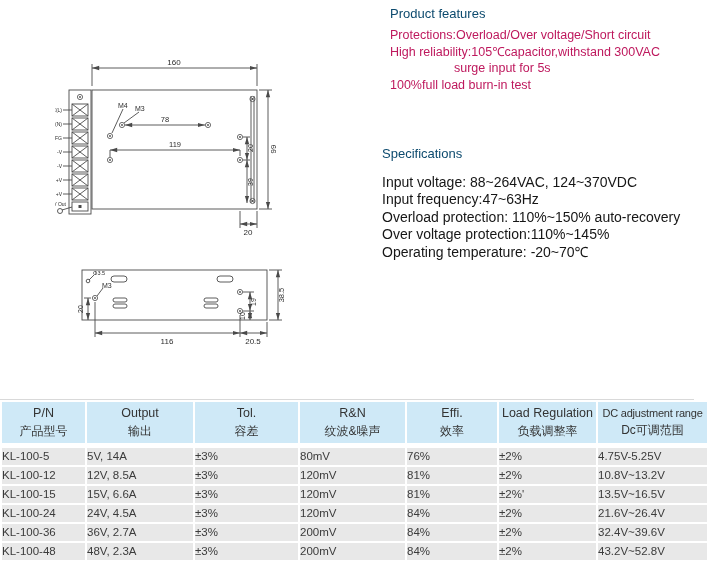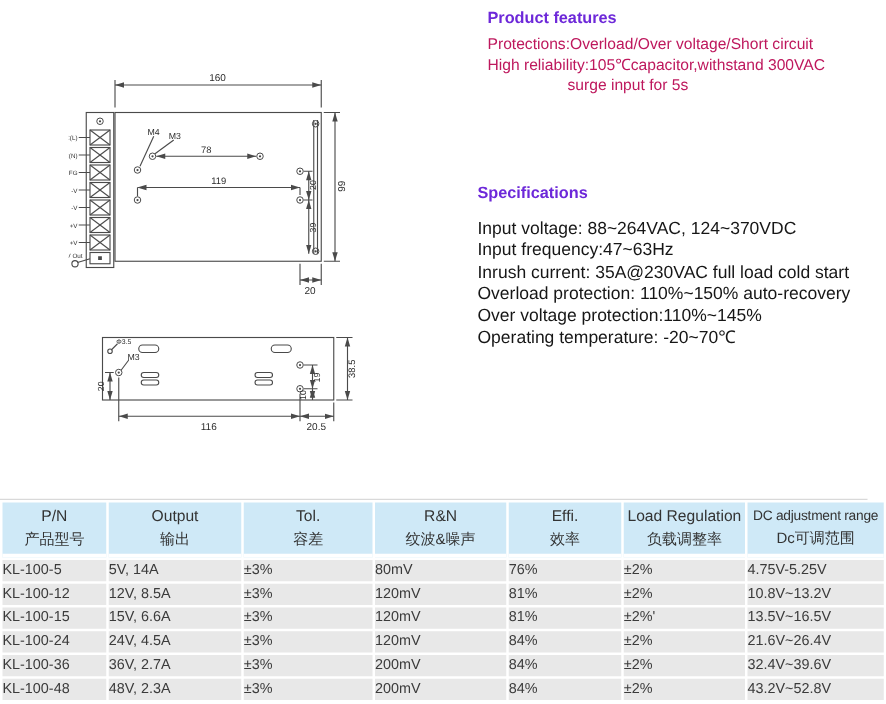--- a/index.html
+++ b/index.html
@@ -2,21 +2,21 @@
 <html><head>
 <meta charset="utf-8">
 <style>
   html,body{margin:0;padding:0;}
   body{
     width:709px;height:563px;position:relative;background:#ffffff;
     font-family:"Liberation Sans",sans-serif;overflow:hidden;color:#1c1c1c;
   }
   
   .features{position:absolute;left:390px;top:6px;width:316px;}
-  .sec-heading{font-size:13px;font-weight:bold;color:#6d28d9;margin:0 0 6px 0;}
+  .sec-heading{font-size:13px;font-weight:normal;color:#0c4a6e;margin:0 0 6px 0;}
   .features .line{font-size:12.5px;line-height:16.5px;color:#be185d;}
   .features .line.indent{padding-left:64px;}
   .specs{position:absolute;left:382px;top:146px;width:316px;}
   .specs .sec-heading{margin-bottom:13px;}
   .specs .line{font-size:14px;line-height:17.4px;color:#161616;}
   
   .drawing{position:absolute;left:55px;top:52px;}
   .drawing svg text{font-family:"Liberation Sans",sans-serif;fill:#2c2c2c;}
   
   .table-wrap{position:absolute;left:0;top:399px;width:694px;border-top:1px solid #d9d9d9;}
@@ -35,27 +35,27 @@
   }
 </style>
 </head>
 <body>
 
 <div class="features">
   <div class="sec-heading">Product features</div>
   <div class="line">Protections:Overload/Over voltage/Short circuit</div>
   <div class="line">High reliability:105℃capacitor,withstand 300VAC</div>
   <div class="line indent">surge input for 5s</div>
+  <div class="line">100%full load burn-in test</div>
 </div>
 
 <div class="specs">
   <div class="sec-heading">Specifications</div>
   <div class="line">Input voltage:  88~264VAC, 124~370VDC</div>
   <div class="line">Input frequency:47~63Hz</div>
-  <div class="line">Inrush current:  35A@230VAC full load cold start</div>
   <div class="line">Overload protection:  110%~150% auto-recovery</div>
   <div class="line">Over voltage protection:110%~145%</div>
   <div class="line">Operating temperature:  -20~70℃</div>
 </div>
 
 <div class="drawing">
 <svg width="262" height="312" viewBox="0 0 262 312">
   <defs>
     <marker id="aE" markerWidth="9" markerHeight="8" refX="8" refY="3" orient="auto">
       <path d="M0,0.6 L8,3 L0,5.4 z" fill="#4a4a4a"></path>

